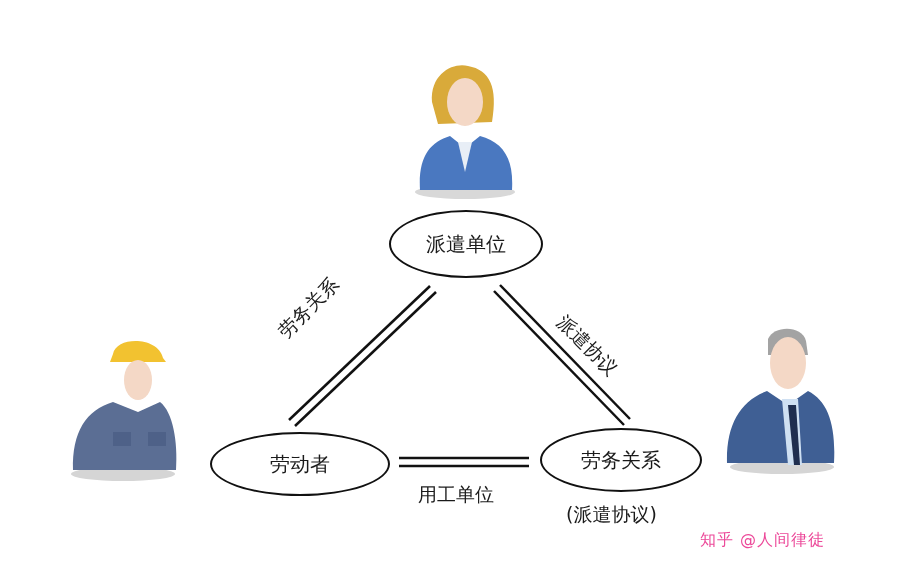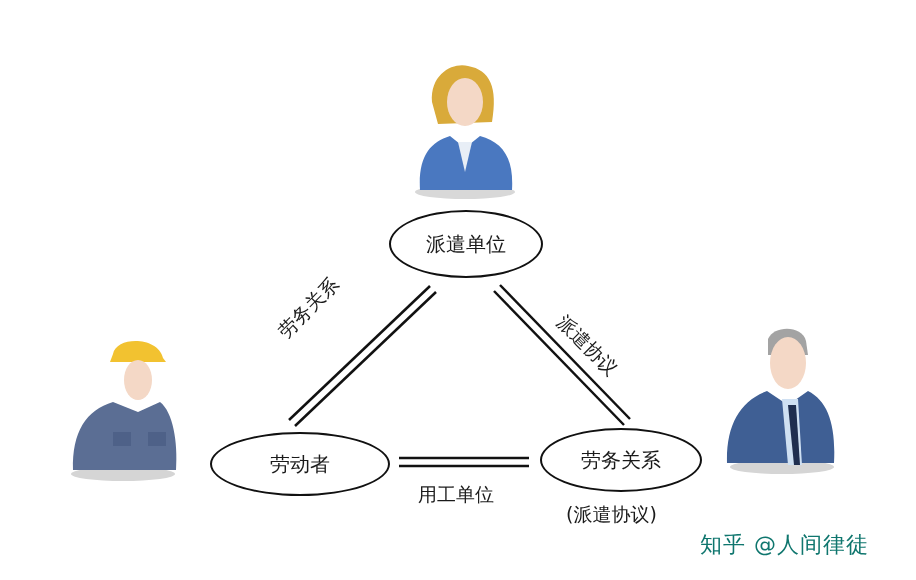--- a/index.html
+++ b/index.html
@@ -4,21 +4,21 @@
 <style>
   html, body { margin:0; padding:0; background:#ffffff; }
   body { width:916px; height:580px; position:relative; overflow:hidden;
          font-family:"DejaVu Sans", sans-serif; color:#1a1a1a; }
   .node { position:absolute; border:2px solid #111; border-radius:50%/50%;
           background:#fff; display:flex; align-items:center; justify-content:center;
           font-size:20px; box-sizing:border-box; }
   .lbl { position:absolute; font-size:19px; white-space:nowrap; }
   svg.lines { position:absolute; left:0; top:0; }
   .avatar { position:absolute; }
-  .wm { position:absolute; font-size:22px; color:#0f766e; letter-spacing:1px; }
+  .wm { position:absolute; font-size:16px; color:#ec4899; letter-spacing:1px; }
 </style>
 </head>
 <body>
 
 <svg class="lines" width="916" height="580">
 
   <line x1="430" y1="286" x2="289" y2="420" stroke="#111" stroke-width="2.5"></line>
   <line x1="436" y1="292" x2="295" y2="426" stroke="#111" stroke-width="2.5"></line>
 
   <line x1="500" y1="285" x2="630" y2="419" stroke="#111" stroke-width="2.5"></line>

